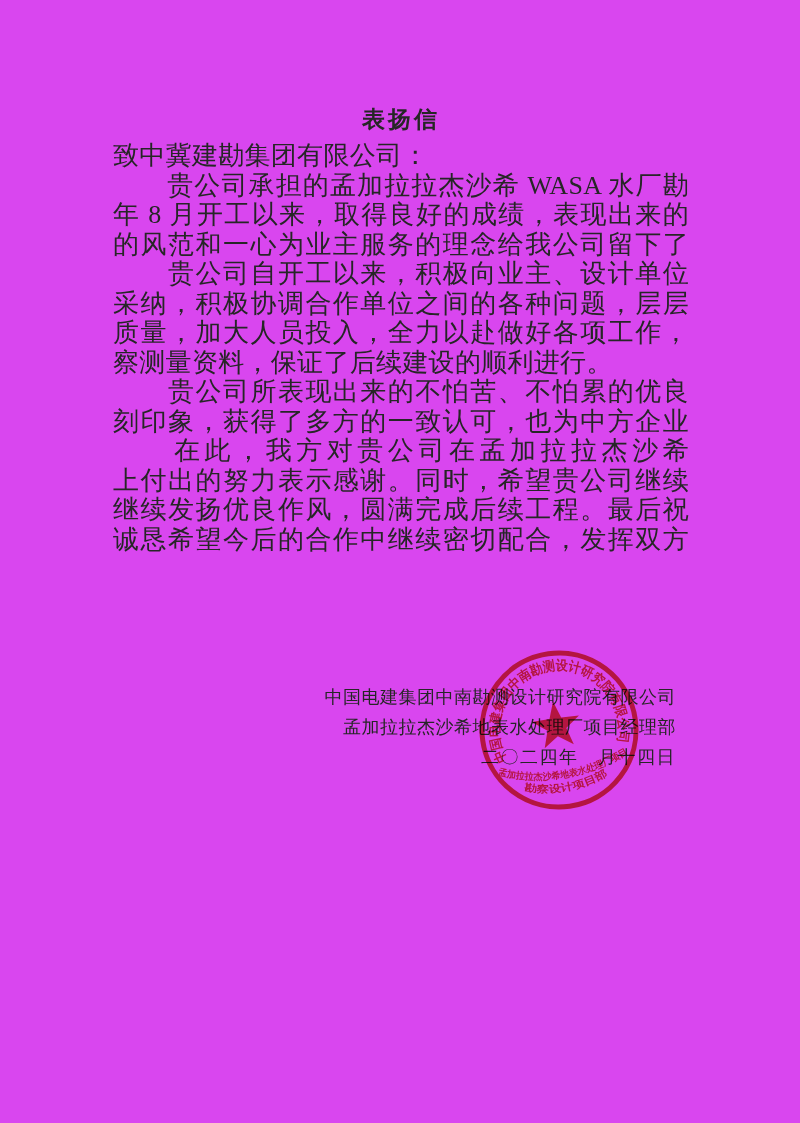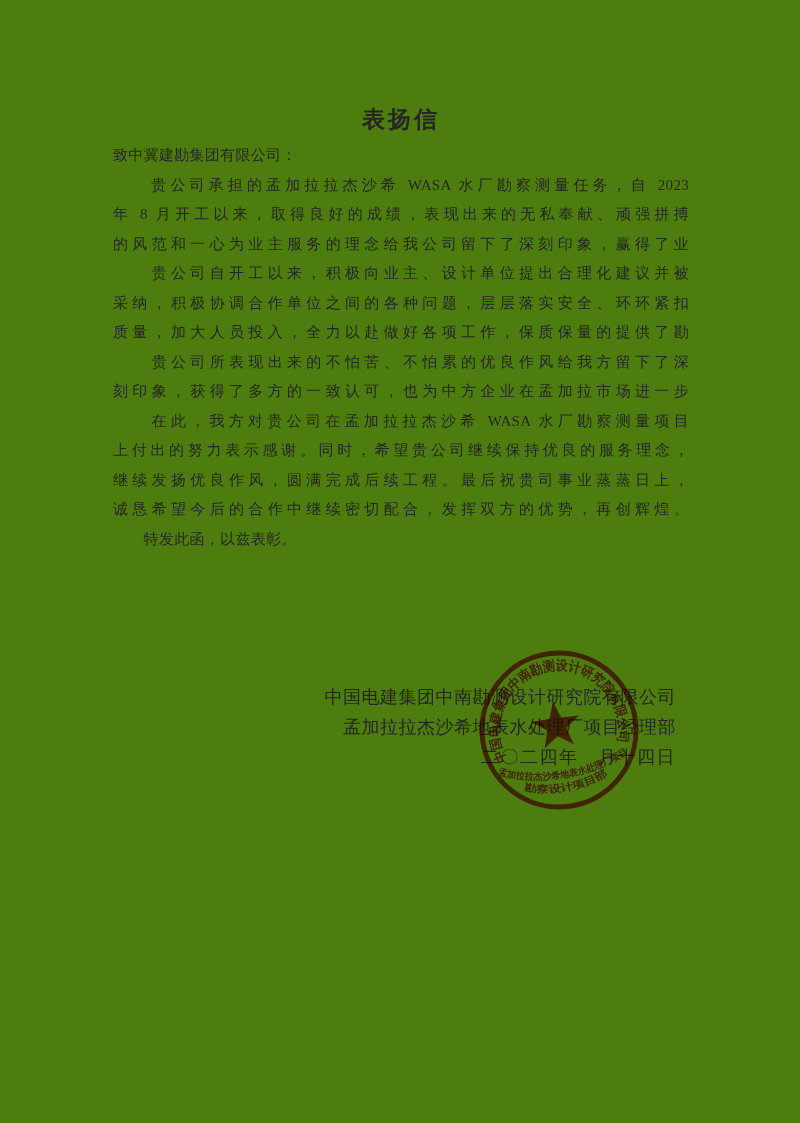--- a/index.html
+++ b/index.html
@@ -1,35 +1,35 @@
 <!DOCTYPE html>
 <html style="--stamp-red: #d13c35;"><head>
 <meta charset="utf-8">
 <style>
   html,body{margin:0;padding:0;background:#e9e9e9;}
   .page{
     position:relative;
     width:800px;height:1123px;
     margin:0 auto;
-    background:#4d7c0f;
+    background:#d946ef;
     font-family:"Liberation Serif","DejaVu Serif",serif;
     color:#262626;
     overflow:hidden;
   }
   .title{
     position:absolute;
     top:104px;left:113px;width:576px;
     text-align:center;
     font-size:23px;font-weight:bold;
     letter-spacing:3px;
   }
   .body-block{
     position:absolute;
     top:141px;left:113px;width:576px;
-    font-size:15px;
+    font-size:26px;
     letter-spacing:0.3px;
   }
   .line{
     height:29.5px;
     line-height:29.5px;
     overflow:hidden;
     white-space:normal;
   }
   .line.j{text-align:justify;}
   .line.j::after{content:"";display:inline-block;width:100%;height:0;}
@@ -63,27 +63,27 @@
   <div class="title">表扬信</div>
 
   <div class="body-block" id="body-lines">
       <div class="line">致中冀建勘集团有限公司：</div>
       <div class="line j">　　贵公司承担的孟加拉拉杰沙希 WASA 水厂勘察测量任务，自 2023</div>
       <div class="line j">年 8 月开工以来，取得良好的成绩，表现出来的无私奉献、顽强拼搏</div>
       <div class="line j">的风范和一心为业主服务的理念给我公司留下了深刻印象，赢得了业</div>
       <div class="line j">　　贵公司自开工以来，积极向业主、设计单位提出合理化建议并被</div>
       <div class="line j">采纳，积极协调合作单位之间的各种问题，层层落实安全、环环紧扣</div>
       <div class="line j">质量，加大人员投入，全力以赴做好各项工作，保质保量的提供了勘</div>
+      <div class="line">察测量资料，保证了后续建设的顺利进行。</div>
       <div class="line j">　　贵公司所表现出来的不怕苦、不怕累的优良作风给我方留下了深</div>
       <div class="line j">刻印象，获得了多方的一致认可，也为中方企业在孟加拉市场进一步</div>
       <div class="line j">　　在此，我方对贵公司在孟加拉拉杰沙希 WASA 水厂勘察测量项目</div>
       <div class="line j">上付出的努力表示感谢。同时，希望贵公司继续保持优良的服务理念，</div>
       <div class="line j">继续发扬优良作风，圆满完成后续工程。最后祝贵司事业蒸蒸日上，</div>
       <div class="line j">诚恳希望今后的合作中继续密切配合，发挥双方的优势，再创辉煌。</div>
-      <div class="line">　　特发此函，以兹表彰。</div>
     </div>
 
   <div class="sign-block">
     <div class="sign-line">中国电建集团中南勘测设计研究院有限公司</div>
     <div class="sign-line">孟加拉拉杰沙希地表水处理厂项目经理部</div>
     <div class="sign-line sign-date">二〇二四年　月十四日</div>
   </div>
 
   <svg class="stamp" viewBox="0 0 174 174" width="174" height="174" xmlns="http://www.w3.org/2000/svg">
     <g transform="rotate(-8 87 87)">

